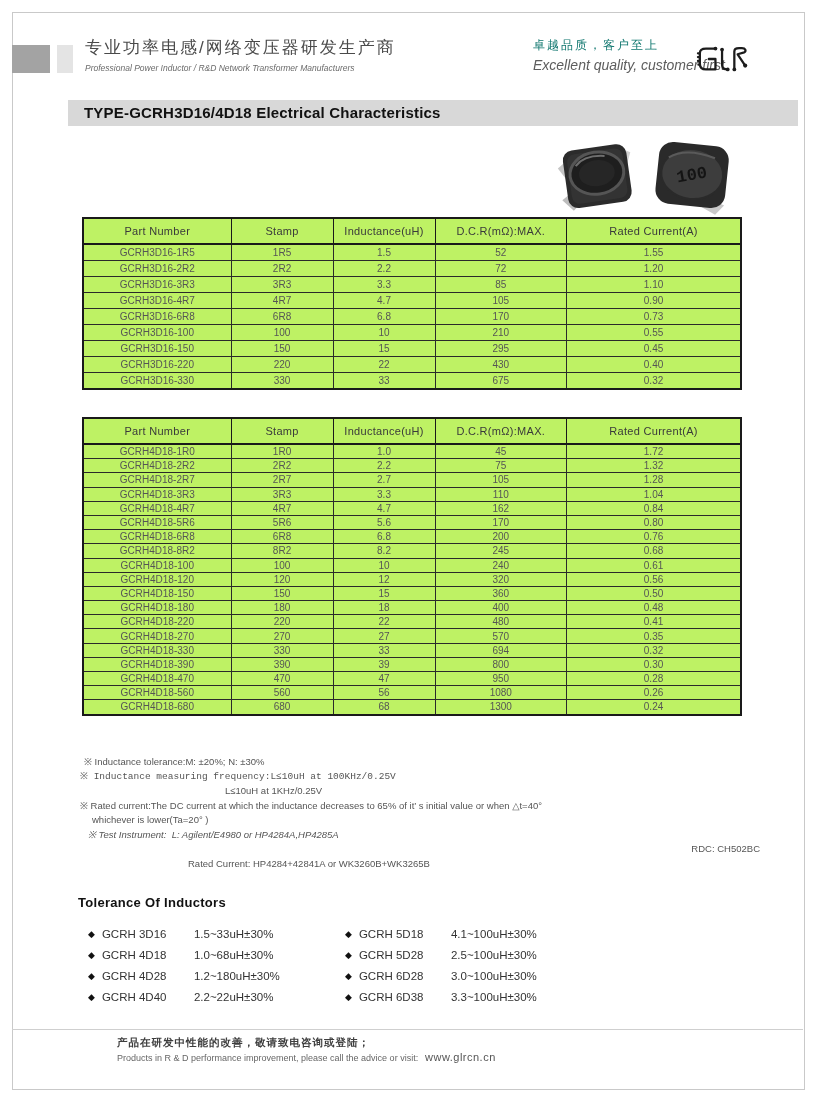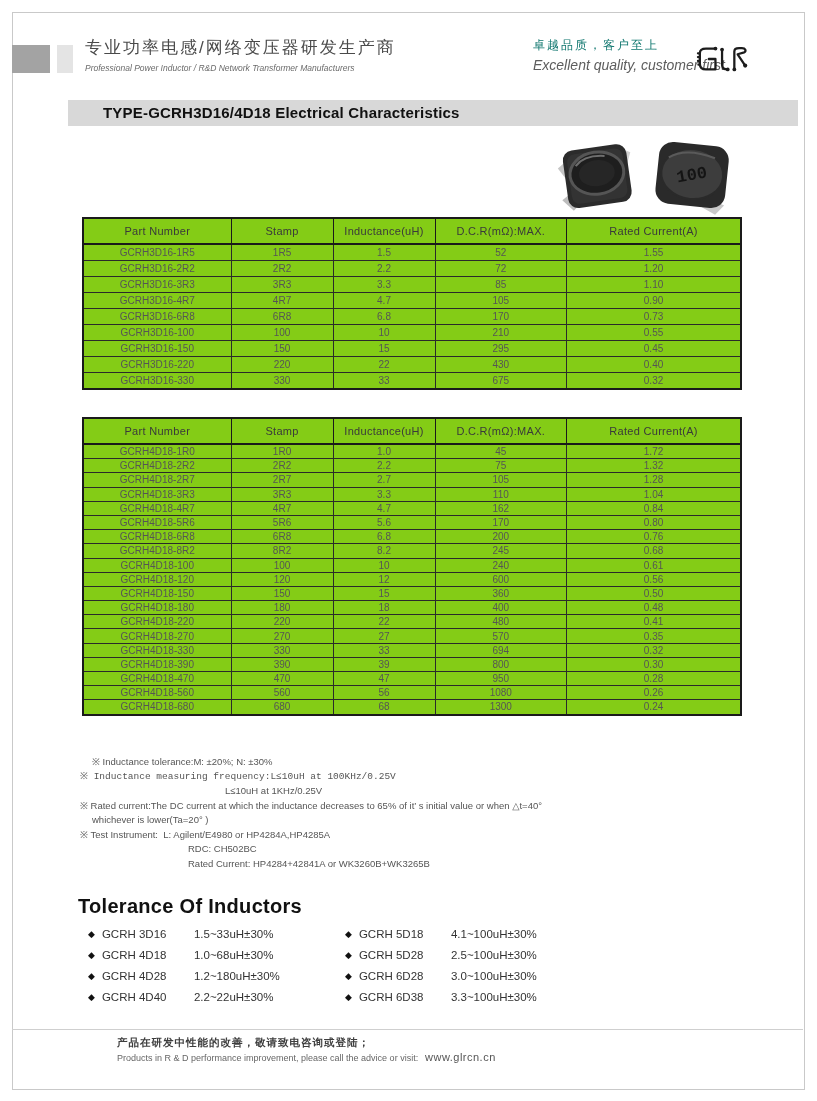--- a/index.html
+++ b/index.html
@@ -16,44 +16,44 @@
   .hdr-left .zh{font-size:17px;color:#4a4a4a;letter-spacing:2px;}
   .hdr-left .en{font-size:8.5px;color:#6b6b6b;font-style:italic;margin-top:4px;}
   .hdr-right{position:absolute;left:533px;top:37px;}
   .hdr-right .zh{font-size:12px;color:#0f766e;letter-spacing:2px;}
   .hdr-right .en{font-size:14px;color:#5d5d5d;font-style:italic;margin-top:3px;}
   .logo{position:absolute;left:696px;top:42px;width:54px;height:34px;}
 
   
   .title-bar{
     position:absolute;left:68px;top:100px;width:730px;height:26px;box-sizing:border-box;
-    background:#d8d8d8;line-height:26px;padding-left:35px;
+    background:#d8d8d8;line-height:26px;padding-left:16px;
     font-size:15px;font-weight:bold;color:#111;letter-spacing:.2px;
   }
 
   
   .photo1{position:absolute;left:549px;top:131px;width:98px;height:86px;}
   .photo2{position:absolute;left:643px;top:136px;width:98px;height:80px;}
 
   
   .tbl-wrap1{position:absolute;left:82px;top:217px;width:660px;}
   .tbl-wrap2{position:absolute;left:82px;top:417px;width:660px;}
-  table{border-collapse:collapse;width:100%;table-layout:fixed;border:2px solid #1a1a1a;background:#84cc16;}
+  table{border-collapse:collapse;width:100%;table-layout:fixed;border:2px solid #1a1a1a;background:#bef264;}
   th{border:1px solid #1a1a1a;border-bottom:2px solid #1a1a1a;height:22px;font-size:11px;font-weight:normal;color:#3a3a3a;text-align:center;letter-spacing:.3px;}
   td{border:1px solid #2a2a2a;font-size:10px;color:#555;text-align:center;padding:0;}
   .tbl-wrap1 td{height:15px;}
   .tbl-wrap2 td{height:13.2px;}
   col.c1{width:22.5%}col.c2{width:15.5%}col.c3{width:15.5%}col.c4{width:20%}col.c5{width:26.5%}
 
   
   .notes{position:absolute;left:80px;top:755px;width:680px;font-size:9.5px;color:#555;}
   .notes div{line-height:14.5px;white-space:pre;}
 
   
-  .tol-heading{position:absolute;left:78px;top:895px;font-size:20px;font-weight:bold;color:#111;letter-spacing:.3px;}
+  .tol-heading{position:absolute;left:78px;top:895px;font-size:13px;font-weight:bold;color:#111;letter-spacing:.3px;}
   .tol-col{position:absolute;top:924px;font-size:11.5px;color:#333;}
   .tol-left{left:88px;width:250px;}
   .tol-right{left:345px;width:280px;}
   .tol-item{height:21px;line-height:21px;white-space:nowrap;}
   .diamond{font-size:9px;margin-right:7px;color:#111;vertical-align:1px;}
   .tol-name{display:inline-block;width:92px;}
   .tol-range{display:inline-block;}
 
   
   .foot-rule{position:absolute;left:12px;top:1029px;width:791px;height:1px;background:#cfcfcf;}
@@ -286,21 +286,21 @@
           <td>GCRH4D18-100</td>
           <td>100</td>
           <td>10</td>
           <td>240</td>
           <td>0.61</td>
         </tr>
         <tr>
           <td>GCRH4D18-120</td>
           <td>120</td>
           <td>12</td>
-          <td>600</td>
+          <td>320</td>
           <td>0.56</td>
         </tr>
         <tr>
           <td>GCRH4D18-150</td>
           <td>150</td>
           <td>15</td>
           <td>360</td>
           <td>0.50</td>
         </tr>
         <tr>
@@ -357,27 +357,27 @@
           <td>680</td>
           <td>68</td>
           <td>1300</td>
           <td>0.24</td>
         </tr>
       </tbody>
     </table>
 </div>
 
 <div class="notes">
-    <div style="margin-left: 12px;">※ Inductance tolerance:M: ±20%; N: ±30%</div>
+    <div style="margin-left: 4px;">※ Inductance tolerance:M: ±20%; N: ±30%</div>
     <div style="margin-left: 0px; font-family: Liberation Mono, monospace;">※ Inductance measuring frequency:L≤10uH at 100KHz/0.25V</div>
     <div style="margin-left: 145px;">L≤10uH at 1KHz/0.25V</div>
     <div style="margin-left: 0px; ">※ Rated current:The DC current at which the inductance decreases to 65% of it’ s initial value or when △t=40°</div>
     <div style="margin-left: 12px;">whichever is lower(Ta=20° )</div>
-    <div style="margin-left: 0px;">※ Test Instrument:  L: Agilent/E4980 or HP4284A,HP4285A</div>
-    <div style="margin-left: 108px;">RDC: CH502BC</div>
+    <div style="margin-left: 8px; font-style: italic;">※ Test Instrument:  L: Agilent/E4980 or HP4284A,HP4285A</div>
+    <div style="margin-left: 108px; text-align: right;">RDC: CH502BC</div>
     <div style="margin-left: 108px;">Rated Current: HP4284+42841A or WK3260B+WK3265B</div>
   </div>
 
 <div class="tol-heading">Tolerance Of Inductors</div>
 <div class="tol-col tol-left">
     <div class="tol-item"><span class="diamond">◆</span><span class="tol-name">GCRH 3D16</span><span class="tol-range">1.5~33uH±30%</span></div>
     <div class="tol-item"><span class="diamond">◆</span><span class="tol-name">GCRH 4D18</span><span class="tol-range">1.0~68uH±30%</span></div>
     <div class="tol-item"><span class="diamond">◆</span><span class="tol-name">GCRH 4D28</span><span class="tol-range">1.2~180uH±30%</span></div>
     <div class="tol-item"><span class="diamond">◆</span><span class="tol-name">GCRH 4D40</span><span class="tol-range">2.2~22uH±30%</span></div>
   </div>

